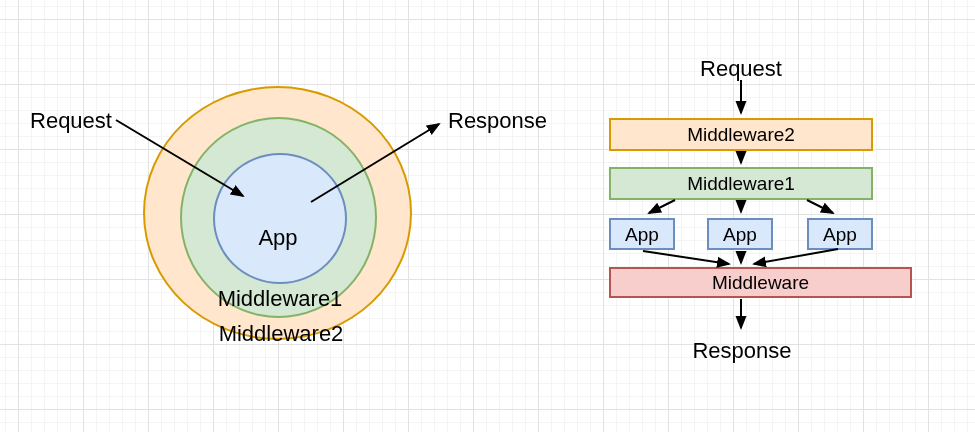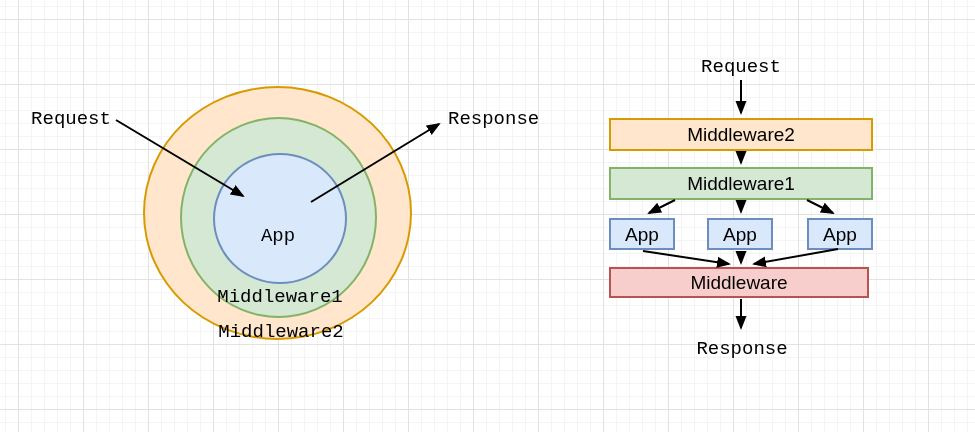--- a/index.html
+++ b/index.html
@@ -40,30 +40,29 @@
     color: #000000;
     box-sizing: border-box;
     white-space: nowrap;
   }
   .mw2-box { left:609px; top:118px; width:264px; height:33px; background:#ffe6cc; border:2px solid #d79b00; }
   .mw1-box { left:609px; top:167px; width:264px; height:33px; background:#d5e8d4; border:2px solid #82b366; }
   .app-box { background:#dae8fc; border:2px solid #6c8ebf; }
   .app1 { left:609px; top:218px; width:66px; height:32px; }
   .app2 { left:707px; top:218px; width:66px; height:32px; }
   .app3 { left:807px; top:218px; width:66px; height:32px; }
-  .mwf-box { left:609px; top:267px; width:260px; height:31px; background:#f8cecc; border:2px solid #b85450; }
+  .mwf-box { left:609px; top:267px; width:303px; height:31px; background:#f8cecc; border:2px solid #b85450; }
 
   .text-label {
     position: absolute;
-    font-size: 19px;
+    font-size: 22px;
     line-height: 1;
     color: #000000;
     text-align: center;
     white-space: nowrap;
-    font-family: Liberation Mono, monospace;
   }
   .lbl-req-left   { left:21px;  top:110px; width:100px; }
   .lbl-resp-left  { left:448px; top:110px; width:110px; text-align:left; }
   .lbl-app        { left:238px; top:227px; width:80px;  }
   .lbl-mw1-ring   { left:180px; top:288px; width:200px; }
   .lbl-mw2-ring   { left:181px; top:323px; width:200px; }
   .lbl-req-right  { left:681px; top:58px;  width:120px; }
   .lbl-resp-right { left:682px; top:340px; width:120px; }
 
   .arrows {

